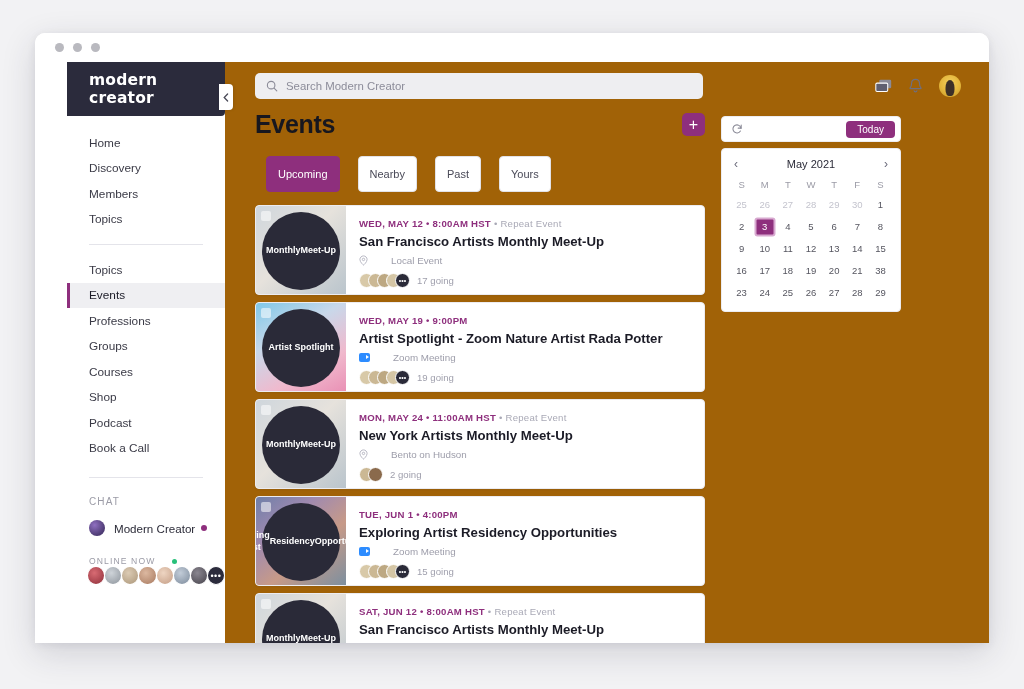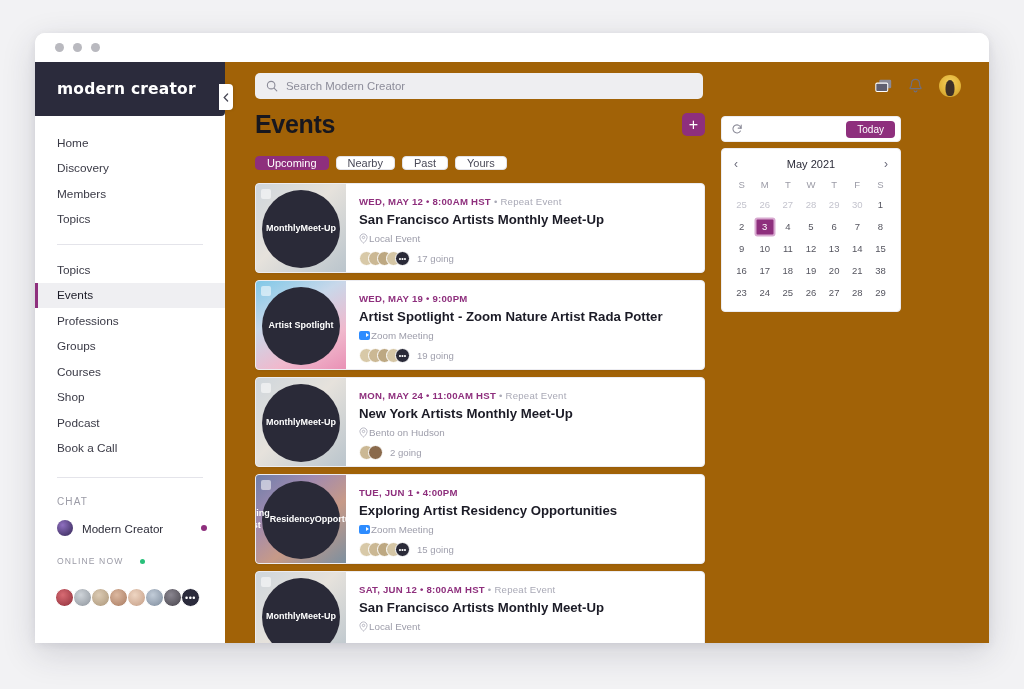--- a/index.html
+++ b/index.html
@@ -19,21 +19,21 @@
     border-radius: 10px 10px 0 0;
     box-shadow: 0 10px 34px rgba(40,40,60,.16), 0 2px 8px rgba(40,40,60,.08);
     overflow: hidden;
   }
   .titlebar { height: 29px; background:#fff; display:flex; align-items:center; padding-left:20px; gap:9px; }
   .dot { width:9px; height:9px; border-radius:50%; background:#b9b9bf; }
 
   .body-row { display:flex; height:581px; }
 
   
-  .sidebar { width:190px; background:#ffffff; position:relative; flex:0 0 190px; }
+  .sidebar { width:190px; background:#ffffff; position:relative; flex:0 0 190px;padding-left:32px; }
   .brand {
     height:54px; background:#2b2b3c; display:flex; align-items:center;
     padding-left:22px; border-radius:0 0 4px 0;
   }
   .brand-text {
     color:#fff; font-size:15.5px; font-weight:bold; letter-spacing:.2px;
     font-family:"DejaVu Sans", sans-serif;
   }
   .collapse-btn {
     position:absolute; left:184px; top:22px; width:14px; height:26px;
@@ -60,21 +60,21 @@
     padding-left:22px; margin-bottom:9px; text-transform:uppercase;
   }
   .chat-row { display:flex; align-items:center; padding:0 18px 0 22px; height:24px; }
   .chat-av {
     width:16px; height:16px; border-radius:50%;
     background:radial-gradient(circle at 35% 32%, #8f6fc0, #4d3b73 70%);
     flex:0 0 16px;
   }
   .chat-name { font-size:11.6px; color:#2b2b38; margin-left:9px; flex:1; }
   .chat-dot { width:6px; height:6px; border-radius:50%; background:#8e2f7d; }
-  .online-label { display:flex; align-items:center; padding-left:22px; gap:17px; margin:16px 0 22px; }
+  .online-label { display:flex; align-items:center; padding-left:22px; gap:17px; margin:16px 0 0; }
   .online-label span { font-size:8.6px; letter-spacing:1.1px; color:#9b9ba6; }
   .online-dot { width:5px; height:5px; border-radius:50%; background:#28c07a; }
   .avatars { display:flex; padding-left:20px; gap:1px; }
   .av { width:19px; height:19px; border-radius:50%; border:1.6px solid #fff; margin-left:-2px; }
   .av:first-child { margin-left:0; }
   .av-more {
     background:#2b2b3c; color:#fff; font-size:9px; display:flex;
     align-items:center; justify-content:center; letter-spacing:.5px;
   }
 
@@ -101,23 +101,23 @@
   .col-left { width:450px; flex:0 0 450px; }
   .page-title { font-size:25px; font-weight:bold; color:#17171f; letter-spacing:-.3px; }
   .title-row { display:flex; align-items:center; width:100%; margin-bottom:17px; }
   .add-btn {
     margin-left:auto; width:23px; height:23px; border-radius:5px; background:#8e2f7d;
     color:#fff; display:flex; align-items:center; justify-content:center;
     font-size:16px; line-height:1;
   }
   .tabs { display:flex; gap:7px; margin-bottom:13px; }
   .tab {
-    height:14px; padding:0 11px; border-radius:4px; background:#fff;
+    height:36px; padding:0 11px; border-radius:4px; background:#fff;
     border:1px solid #e2e2e8; font-size:11px; color:#4a4a58;
-    display:flex; align-items:center;
+    display:flex; align-items:center;margin-left:11px;
   }
   .tab.active { background:#8e2f7d; color:#fff; border-color:#8e2f7d; }
 
   .cards { display:flex; flex-direction:column; gap:7px; }
   .card {
     background:#fff; border-radius:4px; display:flex; height:90px; overflow:hidden;
     box-shadow:0 1px 2px rgba(30,30,50,.07); border:1px solid #ececf1;
   }
   .thumb { width:90px; height:90px; flex:0 0 90px; position:relative; }
   .thumb-circle {
@@ -127,21 +127,21 @@
     color:#fff; font-size:9px; font-weight:bold; line-height:1.28; padding:4px;
   }
   .thumb-badge {
     position:absolute; left:5px; top:5px; width:10px; height:10px; border-radius:2px;
     opacity:.55;
   }
   .card-body { flex:1; padding:12px 14px 0 13px; }
   .meta { font-size:9.6px; font-weight:bold; color:#8e2f7d; letter-spacing:.25px; margin-bottom:5px; }
   .meta .repeat { color:#a9a9b6; font-weight:normal; }
   .card-title { font-size:13.2px; font-weight:bold; color:#1b1b26; margin-bottom:6px; }
-  .loc { display:flex; align-items:center; gap:1px; margin-bottom:7px; }
+  .loc { display:flex; align-items:center; gap:23px; margin-bottom:7px; }
   .loc-text { font-size:9.8px; color:#9d9daa; }
   .zoom-ic { width:11px; height:9px; border-radius:2px; background:#2d8cff; position:relative; flex:0 0 11px; }
   .zoom-ic::after{ content:""; position:absolute; right:1px; top:2px; border-left:3px solid #fff; border-top:2.5px solid transparent; border-bottom:2.5px solid transparent;}
   .going { display:flex; align-items:center; }
   .going-avs { display:flex; }
   .g-av { width:15px; height:15px; border-radius:50%; border:1.4px solid #fff; margin-left:-6px; }
   .g-av:first-child{ margin-left:0; }
   .g-more { background:#2a2a38; color:#fff; font-size:7px; display:flex; align-items:center; justify-content:center;}
   .going-text { font-size:9.6px; color:#a0a0ad; margin-left:7px; }
 

